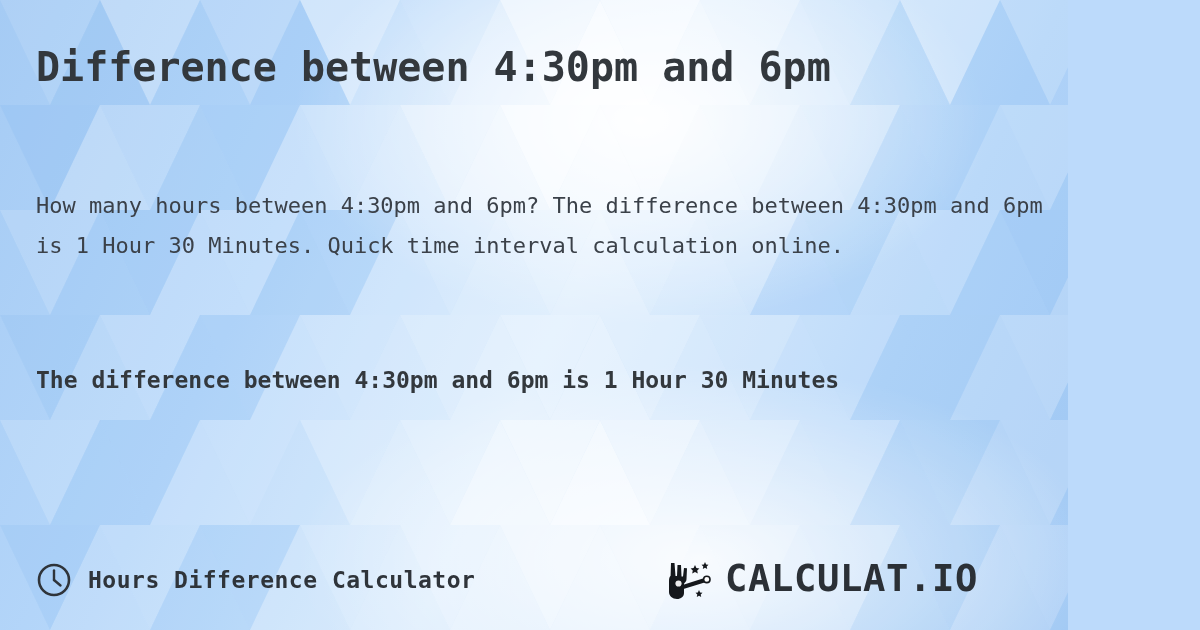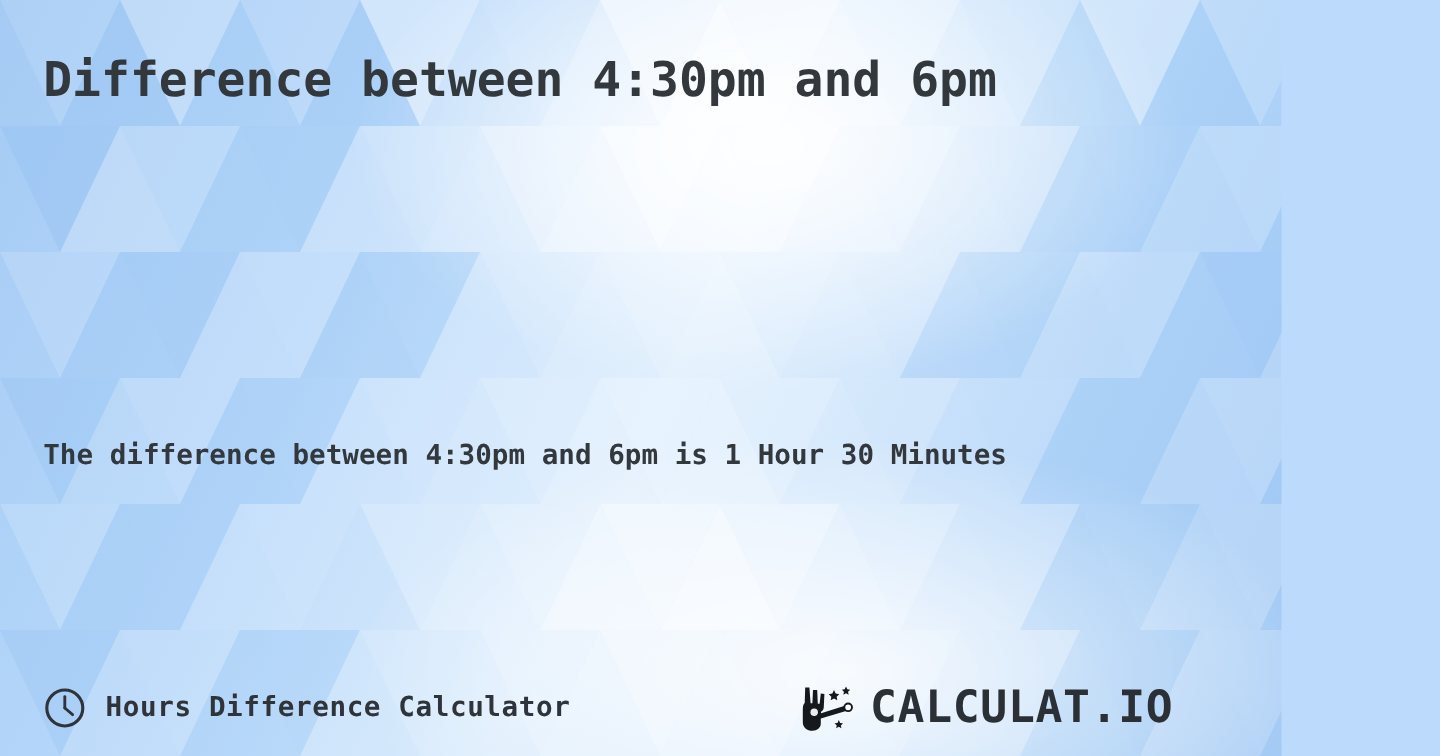--- a/index.html
+++ b/index.html
@@ -78,21 +78,21 @@
     font-weight: bold;
     line-height: 50px;
     color: #33383d;
   }
 
   
   .footer {
     position: absolute;
     left: 0;
     right: 0;
-    bottom: 16px;
+    bottom: 26px;
     height: 48px;
     display: flex;
     align-items: center;
     justify-content: space-between;
     padding: 0 7px 0 36px;
     box-sizing: border-box;
     gap: 48px;
   }
   .footer-left {
     display: flex;
@@ -286,20 +286,21 @@
       <polygon points="850,630 950,630 900,525" fill="#7fb6ef" opacity="0.10"></polygon>
       <polygon points="950,630 1050,630 1000,525" fill="#ffffff" opacity="0.10"></polygon>
       <polygon points="1050,630 1150,630 1100,525" fill="#7fb6ef" opacity="0.14"></polygon>
     </g>
   </svg>
 
   <div id="content">
 
     <div class="page-title">Difference between 4:30pm and 6pm</div>
 
+    <div class="description">How many hours between 4:30pm and 6pm? The difference between 4:30pm and 6pm is 1 Hour 30 Minutes. Quick time interval calculation online.</div>
 
     <div class="result-heading">The difference between 4:30pm and 6pm is 1 Hour 30 Minutes</div>
 
     <div class="footer">
 
       <div class="footer-left">
         <svg class="clock-icon" viewBox="0 0 36 36">
           <circle cx="18" cy="18" r="15" fill="none" stroke="#2f343a" stroke-width="2.6"></circle>
           <line x1="18" y1="18" x2="18" y2="8.5" stroke="#2f343a" stroke-width="2.4" stroke-linecap="round"></line>
           <line x1="18" y1="18" x2="24.5" y2="23.5" stroke="#2f343a" stroke-width="2.4" stroke-linecap="round"></line>

